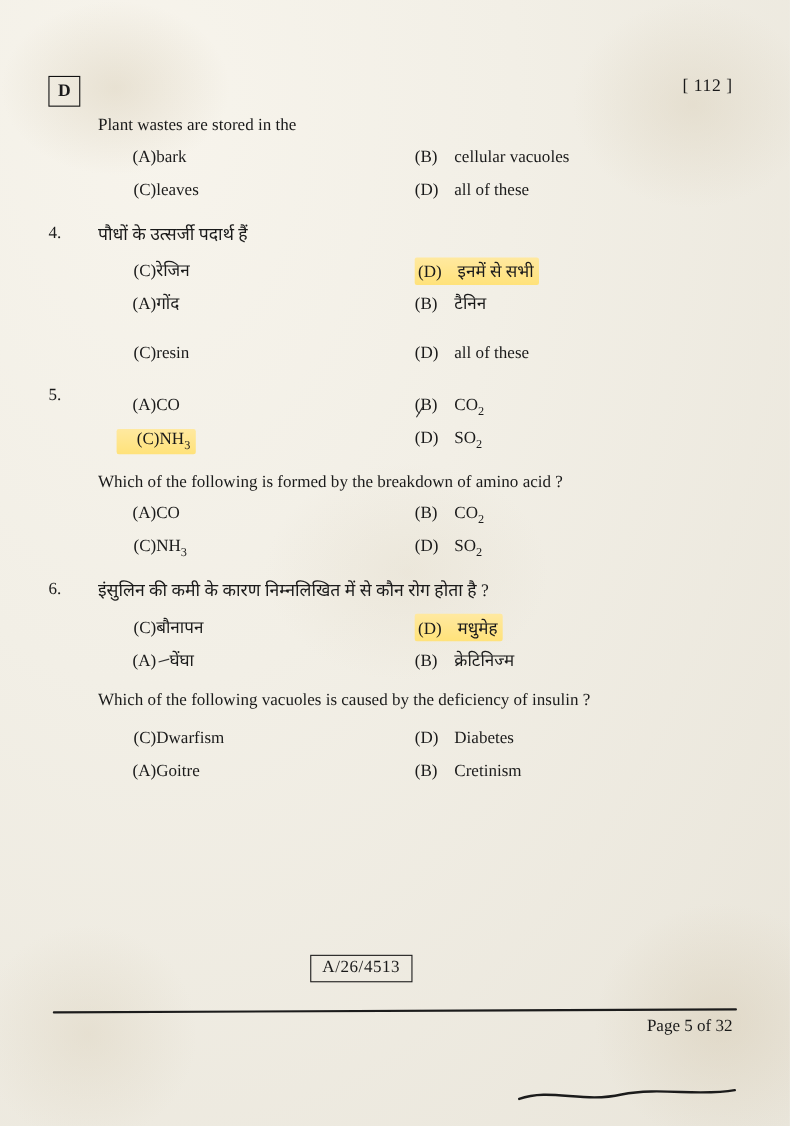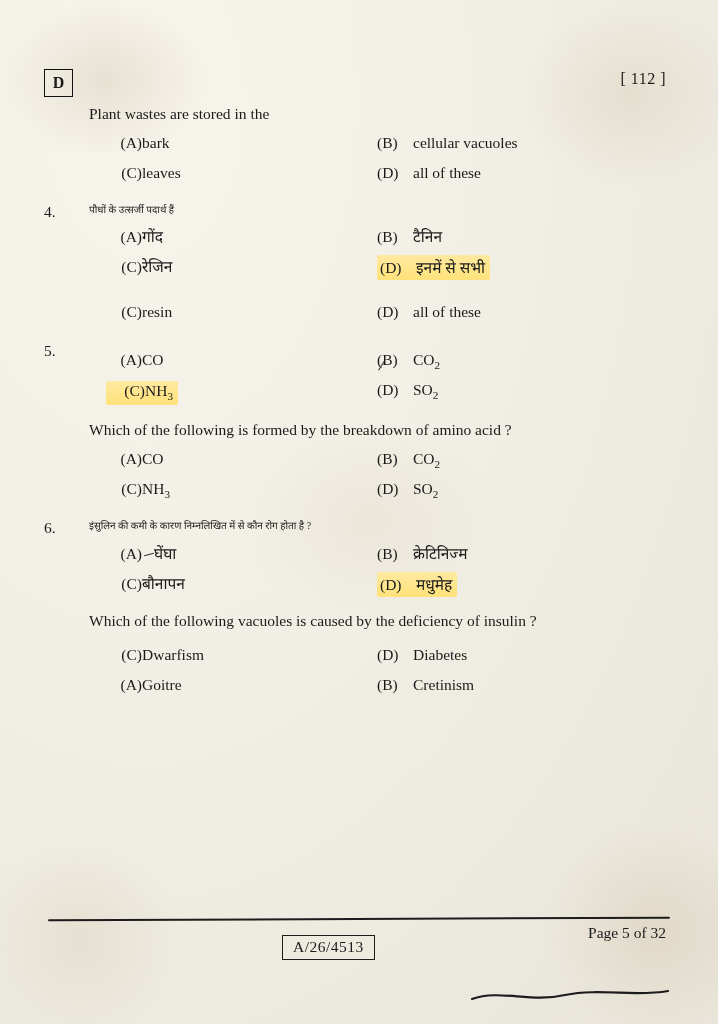--- a/index.html
+++ b/index.html
@@ -80,21 +80,21 @@
     width: 26px;
     text-align: left;
     font-size: 15.5px;
   }
   .stem {
     margin-left: 45px;
     font-size: 15.5px;
     line-height: 1.35;
   }
   .stem.hi {
-    font-size: 10px;
+    font-size: 16px;
   }
   .stem.just {
     text-align: justify;
     padding-right: 4px;
   }
   .opts {
     margin-left: 45px;
     position: relative;
     height: 30px;
   }
@@ -156,21 +156,21 @@
     top: 918px;
     width: 622px;
     height: 2px;
     background: #1c1c1c;
     border-radius: 2px;
     transform: rotate(-0.25deg);
   }
   .paper-code {
     position: absolute;
     left: 282px;
-    top: 935px;
+    top: 868px;
     border: 1.4px solid #1c1c1c;
     padding: 2px 10px 3px 10px;
     font-size: 15.5px;
     letter-spacing: 0.5px;
   }
   .page-label {
     position: absolute;
     right: 52px;
     top: 924px;
     font-size: 15.5px;
@@ -224,32 +224,32 @@
       </div>
 
       <div class="gap-s"></div>
 
       <div class="qrow">
         <div class="qnum">4.</div>
         <div class="stem hi">पौधों के उत्सर्जी पदार्थ हैं</div>
         <div class="gap-s"></div>
         <div class="opts">
           <div class="opt colA">
-            <span class="lab">(A)</span><span class="txt">गोंद</span>
-          </div>
-          <div class="opt colB">
-            <span class="lab">(B)</span><span class="txt">टैनिन</span>
-          </div>
-        </div>
-        <div class="opts">
-          <div class="opt colA">
             <span class="lab">(C)</span><span class="txt">रेजिन</span>
           </div>
           <div class="opt colB hl">
             <span class="lab">(D)</span><span class="txt">इनमें से सभी</span>
+          </div>
+        </div>
+        <div class="opts">
+          <div class="opt colA">
+            <span class="lab">(A)</span><span class="txt">गोंद</span>
+          </div>
+          <div class="opt colB">
+            <span class="lab">(B)</span><span class="txt">टैनिन</span>
           </div>
         </div>
 
         <div class="gap-s"></div>
         <div class="gap-s"></div>
         <div class="opts">
           <div class="opt colA">
             <span class="lab">(C)</span><span class="txt">resin</span>
           </div>
           <div class="opt colB">
@@ -303,32 +303,32 @@
       </div>
 
       <div class="gap-s"></div>
 
       <div class="qrow">
         <div class="qnum">6.</div>
         <div class="stem hi">इंसुलिन की कमी के कारण निम्नलिखित में से कौन रोग होता है ?</div>
         <div class="gap-s"></div>
         <div class="opts">
           <div class="opt colA">
-            <span class="lab">(A)</span><span class="dashmark"></span><span class="txt">घेंघा</span>
-          </div>
-          <div class="opt colB">
-            <span class="lab">(B)</span><span class="txt">क्रेटिनिज्म</span>
-          </div>
-        </div>
-        <div class="opts">
-          <div class="opt colA">
             <span class="lab">(C)</span><span class="txt">बौनापन</span>
           </div>
           <div class="opt colB hl">
             <span class="lab">(D)</span><span class="txt">मधुमेह</span>
+          </div>
+        </div>
+        <div class="opts">
+          <div class="opt colA">
+            <span class="lab">(A)</span><span class="dashmark"></span><span class="txt">घेंघा</span>
+          </div>
+          <div class="opt colB">
+            <span class="lab">(B)</span><span class="txt">क्रेटिनिज्म</span>
           </div>
         </div>
 
         <div class="gap-s"></div>
         <div class="stem just">Which of the following vacuoles is caused by the deficiency of insulin ?</div>
         <div class="gap-m"></div>
         <div class="opts">
           <div class="opt colA">
             <span class="lab">(C)</span><span class="txt">Dwarfism</span>
           </div>

